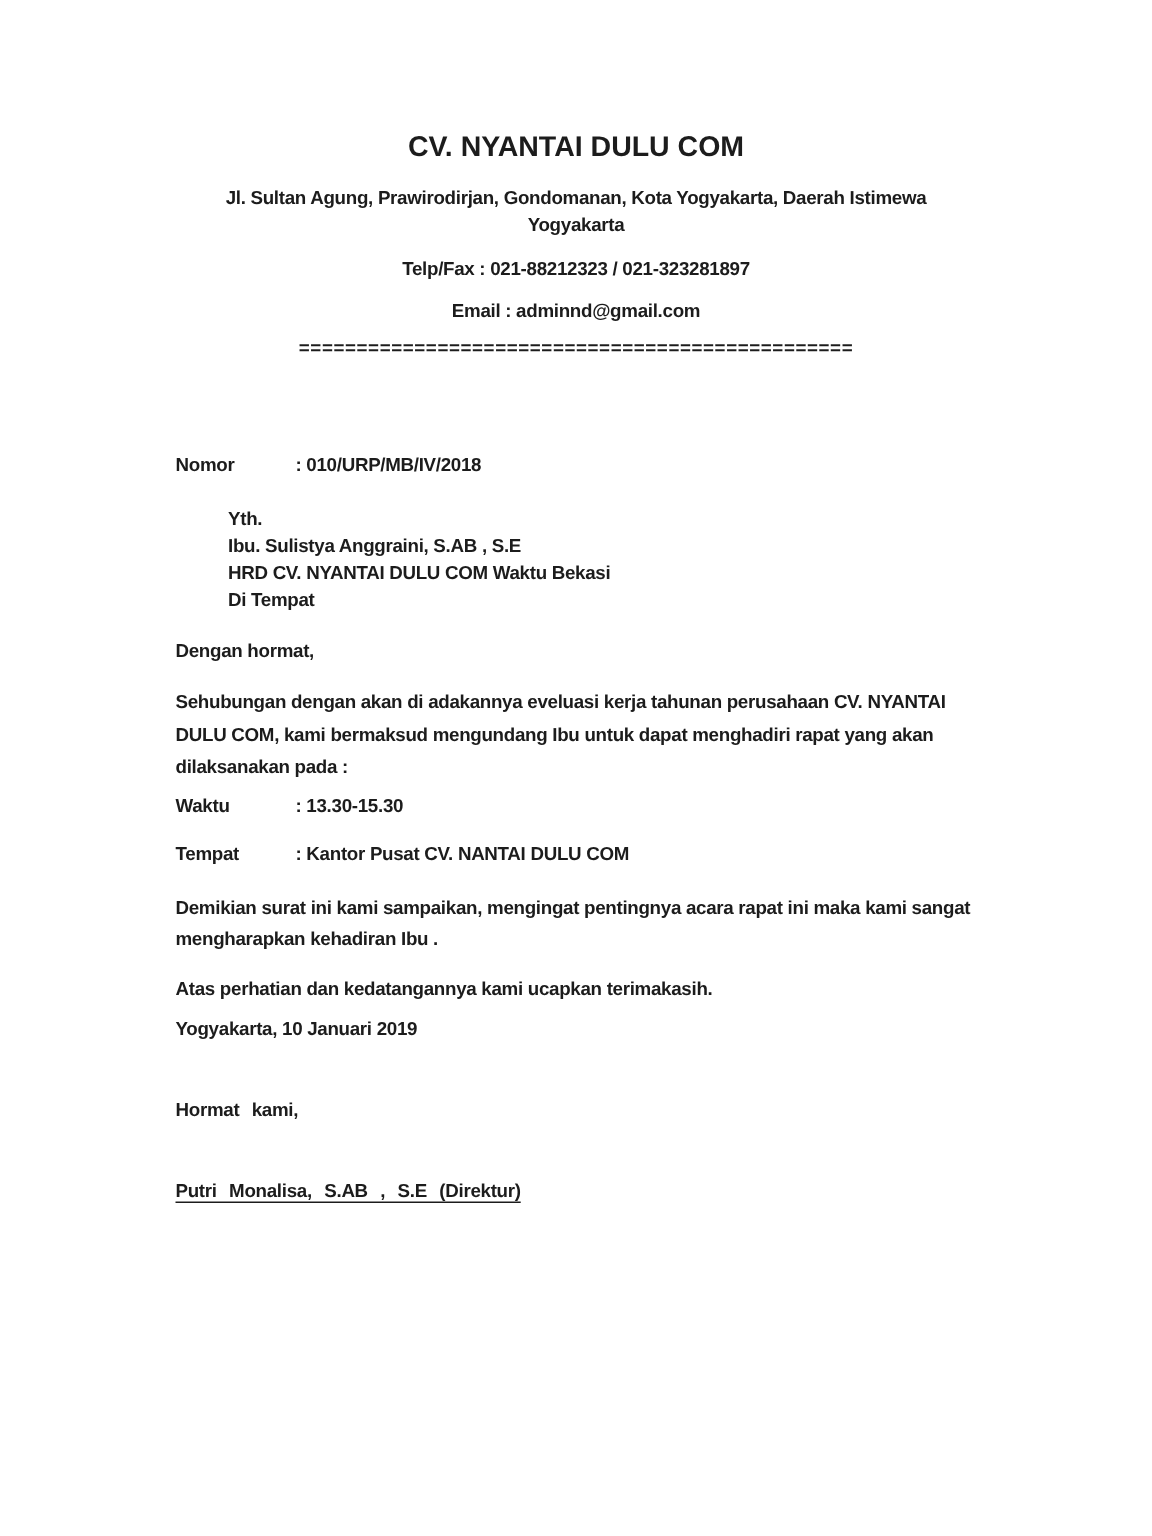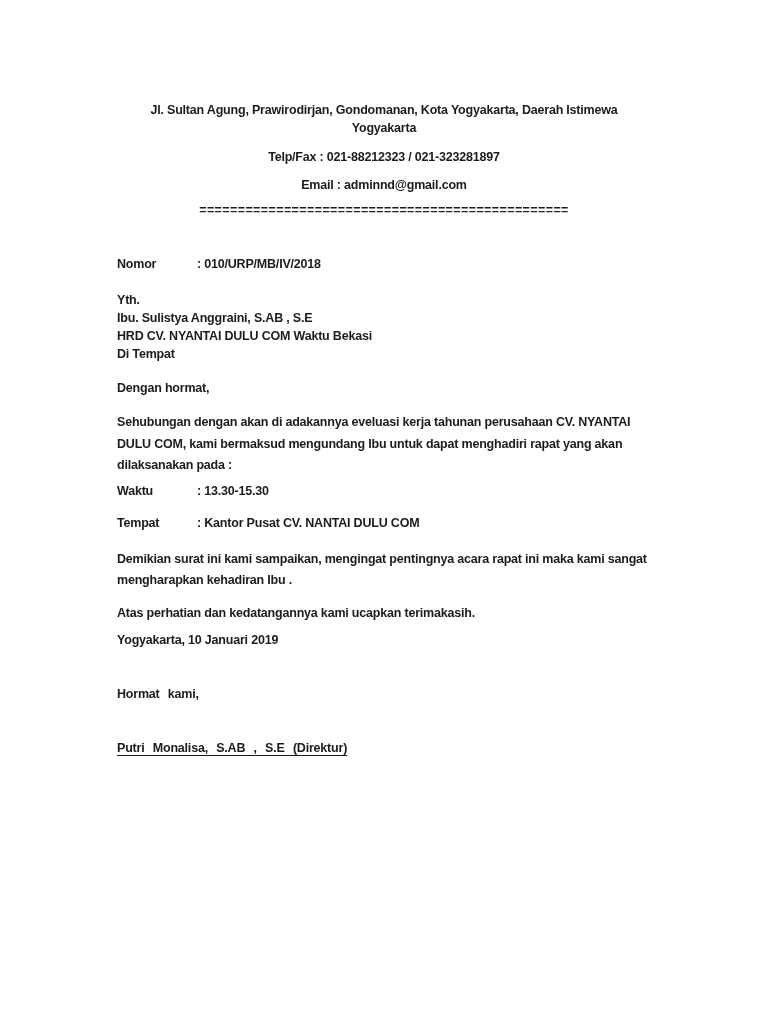--- a/index.html
+++ b/index.html
@@ -39,24 +39,24 @@
   }
   
   .kv-block { }
   .kv-row {
     display: flex;
     line-height: 13px;
     margin-bottom: 19px;
   }
   .kv-label { width: 80px; flex: 0 0 80px; }
   .kv-value { flex: 1; }
-  .meta-block { margin-top: 41px; }
+  .meta-block { margin-top: 65px; }
   .details-block { margin-top: 8px; }
   
-  .recipient { margin-top: 20px; line-height: 18px; }
+  .recipient { margin-top: 20px; line-height: 18px; margin-left: 35px; }
   .salutation { margin-top: 16px; line-height: 18px; }
   
   .para { line-height: 21.5px; }
   .para-1 { margin-top: 15px; }
   .para-2 { margin-top: 18px; }
   .para-3 { margin-top: 11px; }
   
   .closing { text-align: left; }
   .place-date { margin-top: 7px; line-height: 18px; }
   .closing-salutation { margin-top: 36px; line-height: 18px; word-spacing: 5px; }
@@ -68,20 +68,21 @@
     text-decoration: underline;
     text-underline-offset: 3px;
   }
 </style>
 </head>
 <body>
 
 <div class="page">
 
   <header class="letterhead">
+    <h1 class="company-name">CV. NYANTAI DULU COM</h1>
     <p class="company-address">Jl. Sultan Agung, Prawirodirjan, Gondomanan, Kota Yogyakarta, Daerah Istimewa Yogyakarta</p>
     <p class="company-phone">Telp/Fax : 021-88212323 / 021-323281897</p>
     <p class="company-email">Email : adminnd@gmail.com</p>
     <p class="separator">================================================</p>
   </header>
 
   <section class="kv-block meta-block">
     <div class="kv-row">
       <span class="kv-label">Nomor</span>
       <span class="kv-value">: 010/URP/MB/IV/2018</span>

